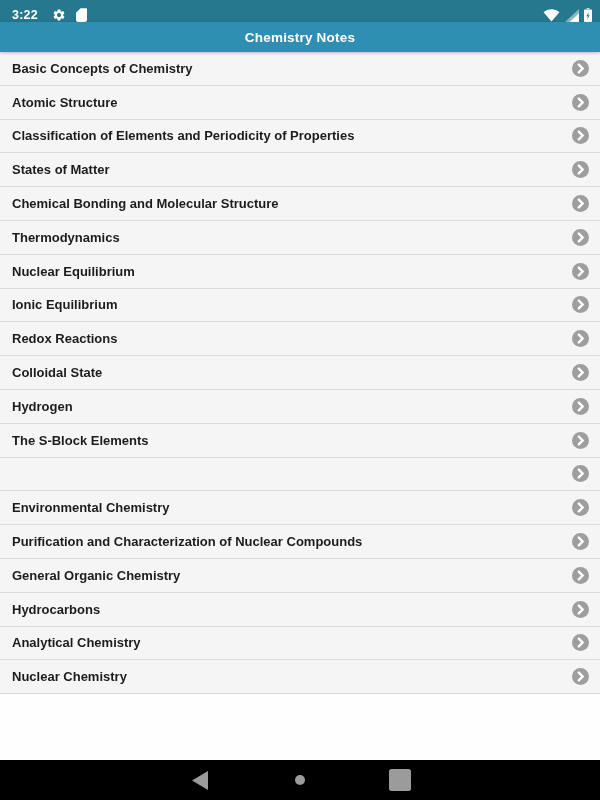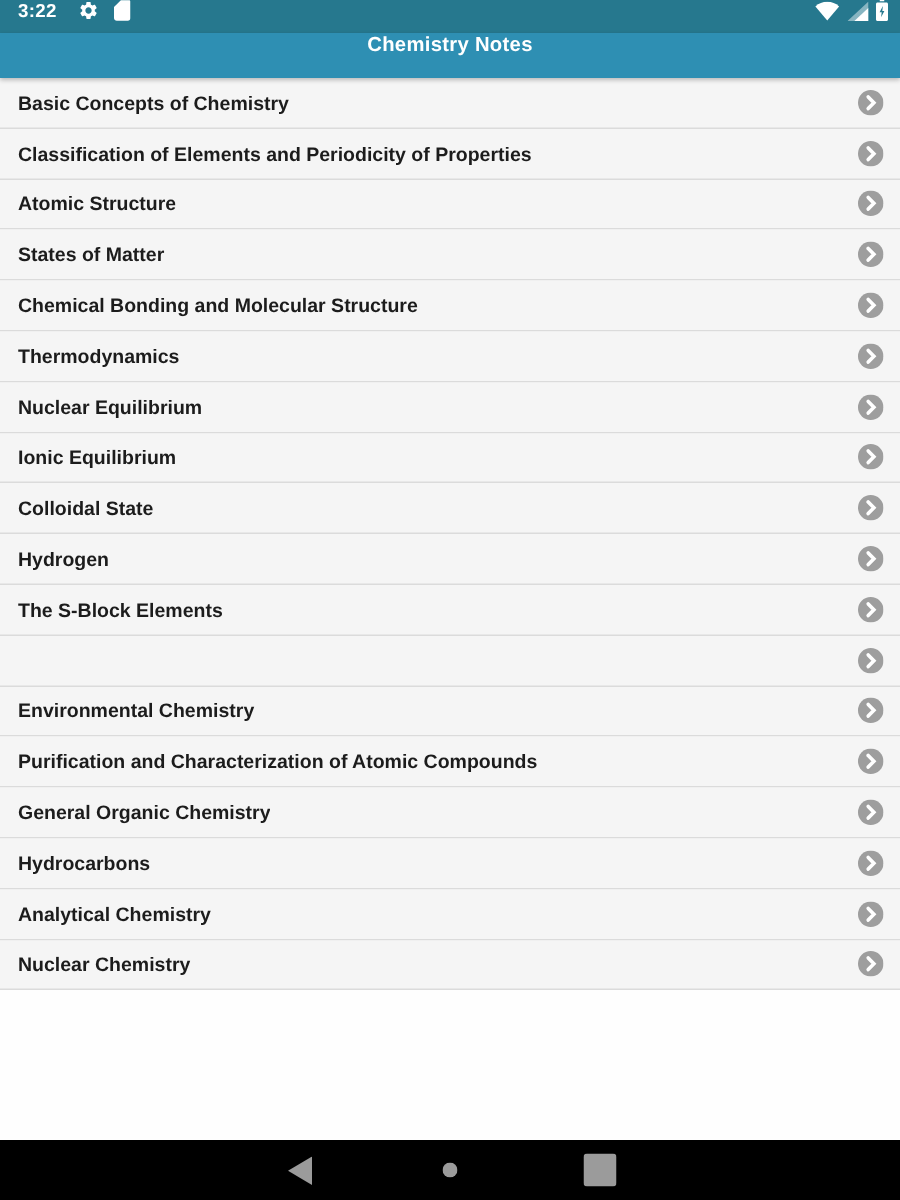--- a/index.html
+++ b/index.html
@@ -12,39 +12,39 @@
   .screen {
     width: 600px; height: 800px;
     display: flex; flex-direction: column;
     background: var(--content-bg);
   }
 
   
   .status-bar {
     height: 22px; flex: none;
     background: var(--status-bar-bg);
-    display: flex; align-items: flex-start;
+    display: flex; align-items: flex-end;
     padding: 0 8px;
     color: #fff;
   }
   .status-time {
     font-size: 12.5px; font-weight: 700; letter-spacing: .2px;
     margin-left: 4px; margin-right: 14px;
   }
   .sicon { display: inline-flex; align-items: center; justify-content: center; }
   .sicon + .sicon { margin-left: 10px; }
   .status-spacer { flex: 1; }
   .right-icons .sicon + .sicon { margin-left: 5px; }
   .right-icons { display: flex; align-items: center; }
 
   
   .app-bar {
     height: 30px; flex: none;
     background: var(--app-bar-bg);
-    display: flex; justify-content: center;
+    display: flex; align-items: center; justify-content: center;
     box-shadow: 0 1px 3px rgba(0,0,0,.25);
     position: relative; z-index: 2;
   }
   .app-title {
     color: #fff; font-size: 13.5px; font-weight: 700; letter-spacing: .2px;
   }
 
   
   .list { flex: none; border-radius: 18px; }
   .row {
@@ -132,40 +132,40 @@
       <span class="row-label">Basic Concepts of Chemistry</span>
       <span class="chev">
         <svg width="17" height="17" viewBox="0 0 17 17">
           <circle cx="8.5" cy="8.5" r="8.5" fill="#9e9e9e"></circle>
           <path d="M6.8 4.6 L10.6 8.5 L6.8 12.4" fill="none" stroke="#ffffff" stroke-width="2.4" stroke-linecap="round" stroke-linejoin="miter"></path>
         </svg>
       </span>
     </div>
 
     <div class="row">
+      <span class="row-label">Atomic Structure</span>
+      <span class="chev">
+        <svg width="17" height="17" viewBox="0 0 17 17">
+          <circle cx="8.5" cy="8.5" r="8.5" fill="#9e9e9e"></circle>
+          <path d="M6.8 4.6 L10.6 8.5 L6.8 12.4" fill="none" stroke="#ffffff" stroke-width="2.4" stroke-linecap="round" stroke-linejoin="miter"></path>
+        </svg>
+      </span>
+    </div>
+
+    <div class="row">
       <span class="row-label">Classification of Elements and Periodicity of Properties</span>
       <span class="chev">
         <svg width="17" height="17" viewBox="0 0 17 17">
           <circle cx="8.5" cy="8.5" r="8.5" fill="#9e9e9e"></circle>
           <path d="M6.8 4.6 L10.6 8.5 L6.8 12.4" fill="none" stroke="#ffffff" stroke-width="2.4" stroke-linecap="round" stroke-linejoin="miter"></path>
         </svg>
       </span>
     </div>
 
     <div class="row">
-      <span class="row-label">Atomic Structure</span>
-      <span class="chev">
-        <svg width="17" height="17" viewBox="0 0 17 17">
-          <circle cx="8.5" cy="8.5" r="8.5" fill="#9e9e9e"></circle>
-          <path d="M6.8 4.6 L10.6 8.5 L6.8 12.4" fill="none" stroke="#ffffff" stroke-width="2.4" stroke-linecap="round" stroke-linejoin="miter"></path>
-        </svg>
-      </span>
-    </div>
-
-    <div class="row">
       <span class="row-label">States of Matter</span>
       <span class="chev">
         <svg width="17" height="17" viewBox="0 0 17 17">
           <circle cx="8.5" cy="8.5" r="8.5" fill="#9e9e9e"></circle>
           <path d="M6.8 4.6 L10.6 8.5 L6.8 12.4" fill="none" stroke="#ffffff" stroke-width="2.4" stroke-linecap="round" stroke-linejoin="miter"></path>
         </svg>
       </span>
     </div>
 
     <div class="row">
@@ -201,20 +201,29 @@
     <div class="row">
       <span class="row-label">Ionic Equilibrium</span>
       <span class="chev">
         <svg width="17" height="17" viewBox="0 0 17 17">
           <circle cx="8.5" cy="8.5" r="8.5" fill="#9e9e9e"></circle>
           <path d="M6.8 4.6 L10.6 8.5 L6.8 12.4" fill="none" stroke="#ffffff" stroke-width="2.4" stroke-linecap="round" stroke-linejoin="miter"></path>
         </svg>
       </span>
     </div>
 
+    <div class="row">
+      <span class="row-label">Redox Reactions</span>
+      <span class="chev">
+        <svg width="17" height="17" viewBox="0 0 17 17">
+          <circle cx="8.5" cy="8.5" r="8.5" fill="#9e9e9e"></circle>
+          <path d="M6.8 4.6 L10.6 8.5 L6.8 12.4" fill="none" stroke="#ffffff" stroke-width="2.4" stroke-linecap="round" stroke-linejoin="miter"></path>
+        </svg>
+      </span>
+    </div>
 
     <div class="row">
       <span class="row-label">Colloidal State</span>
       <span class="chev">
         <svg width="17" height="17" viewBox="0 0 17 17">
           <circle cx="8.5" cy="8.5" r="8.5" fill="#9e9e9e"></circle>
           <path d="M6.8 4.6 L10.6 8.5 L6.8 12.4" fill="none" stroke="#ffffff" stroke-width="2.4" stroke-linecap="round" stroke-linejoin="miter"></path>
         </svg>
       </span>
     </div>
@@ -252,21 +261,21 @@
       <span class="row-label">Environmental Chemistry</span>
       <span class="chev">
         <svg width="17" height="17" viewBox="0 0 17 17">
           <circle cx="8.5" cy="8.5" r="8.5" fill="#9e9e9e"></circle>
           <path d="M6.8 4.6 L10.6 8.5 L6.8 12.4" fill="none" stroke="#ffffff" stroke-width="2.4" stroke-linecap="round" stroke-linejoin="miter"></path>
         </svg>
       </span>
     </div>
 
     <div class="row">
-      <span class="row-label">Purification and Characterization of Atomic Compounds</span>
+      <span class="row-label">Purification and Characterization of Nuclear Compounds</span>
       <span class="chev">
         <svg width="17" height="17" viewBox="0 0 17 17">
           <circle cx="8.5" cy="8.5" r="8.5" fill="#9e9e9e"></circle>
           <path d="M6.8 4.6 L10.6 8.5 L6.8 12.4" fill="none" stroke="#ffffff" stroke-width="2.4" stroke-linecap="round" stroke-linejoin="miter"></path>
         </svg>
       </span>
     </div>
 
     <div class="row">
       <span class="row-label">General Organic Chemistry</span>

